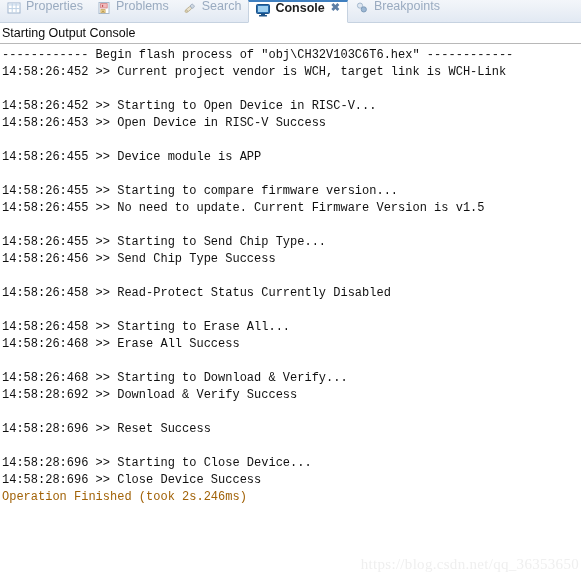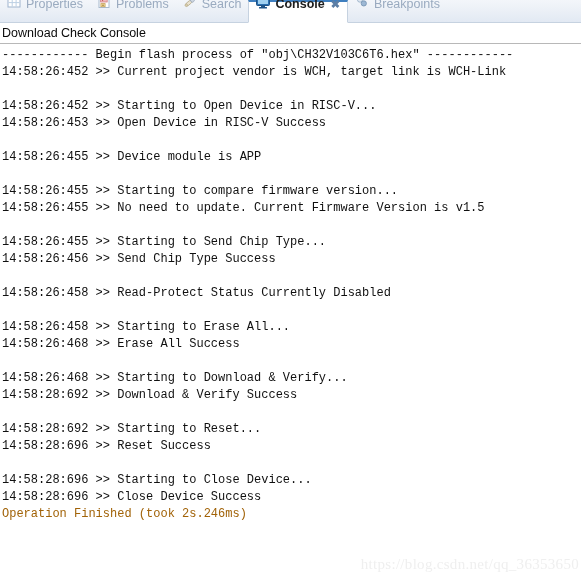--- a/index.html
+++ b/index.html
@@ -22,23 +22,23 @@
     height: 23px;
     background: linear-gradient(to bottom, #f3f6fa 0%, #eaeff6 55%, #e2e9f3 100%);
     border-bottom: 1px solid #c6d2e0;
     display: flex;
     align-items: stretch;
     box-sizing: border-box;
     user-select: none;
   }
   .tab {
     display: flex;
-    align-items: flex-end;
+    align-items: flex-start;
     gap: 4px;
-    padding: 0 7px 12px 6px;
+    padding: 0 7px 0 6px;
     font-size: 12.5px;
     color: #9aabc0;
     white-space: nowrap;
     position: relative;
     box-sizing: border-box;
   }
   .tab.active {
     background: #ffffff;
     color: #1d1d1d;
     font-weight: bold;
@@ -183,21 +183,21 @@
         <circle cx="6" cy="5.6" r="2.6" fill="#dfe7f1" stroke="#9db3ca" stroke-width="0.9"></circle>
         <circle cx="9.8" cy="9.4" r="2.6" fill="#9db8d4" stroke="#7a97b6" stroke-width="0.9"></circle>
       </svg>
     </span>
     <span class="tab-label">Breakpoints</span>
   </div>
 
 </div>
 
 <div id="console-title-bar">
-  <span id="console-title">Download Check Console</span>
+  <span id="console-title">Starting Output Console</span>
 </div>
 
 <div id="console-output">
   <div id="log-lines">
       <div class="log-line">------------ Begin flash process of "obj\CH32V103C6T6.hex" ------------</div>
       <div class="log-line">14:58:26:452 &gt;&gt; Current project vendor is WCH, target link is WCH-Link</div>
       <div class="log-line blank"></div>
       <div class="log-line">14:58:26:452 &gt;&gt; Starting to Open Device in RISC-V...</div>
       <div class="log-line">14:58:26:453 &gt;&gt; Open Device in RISC-V Success</div>
       <div class="log-line blank"></div>
@@ -210,21 +210,20 @@
       <div class="log-line">14:58:26:456 &gt;&gt; Send Chip Type Success</div>
       <div class="log-line blank"></div>
       <div class="log-line">14:58:26:458 &gt;&gt; Read-Protect Status Currently Disabled</div>
       <div class="log-line blank"></div>
       <div class="log-line">14:58:26:458 &gt;&gt; Starting to Erase All...</div>
       <div class="log-line">14:58:26:468 &gt;&gt; Erase All Success</div>
       <div class="log-line blank"></div>
       <div class="log-line">14:58:26:468 &gt;&gt; Starting to Download &amp; Verify...</div>
       <div class="log-line">14:58:28:692 &gt;&gt; Download &amp; Verify Success</div>
       <div class="log-line blank"></div>
-      <div class="log-line">14:58:28:692 &gt;&gt; Starting to Reset...</div>
       <div class="log-line">14:58:28:696 &gt;&gt; Reset Success</div>
       <div class="log-line blank"></div>
       <div class="log-line">14:58:28:696 &gt;&gt; Starting to Close Device...</div>
       <div class="log-line">14:58:28:696 &gt;&gt; Close Device Success</div>
       <div class="log-line success">Operation Finished (took 2s.246ms)</div>
     </div>
   <div id="watermark">https://blog.csdn.net/qq_36353650</div>
 </div>
 
 </body></html>

